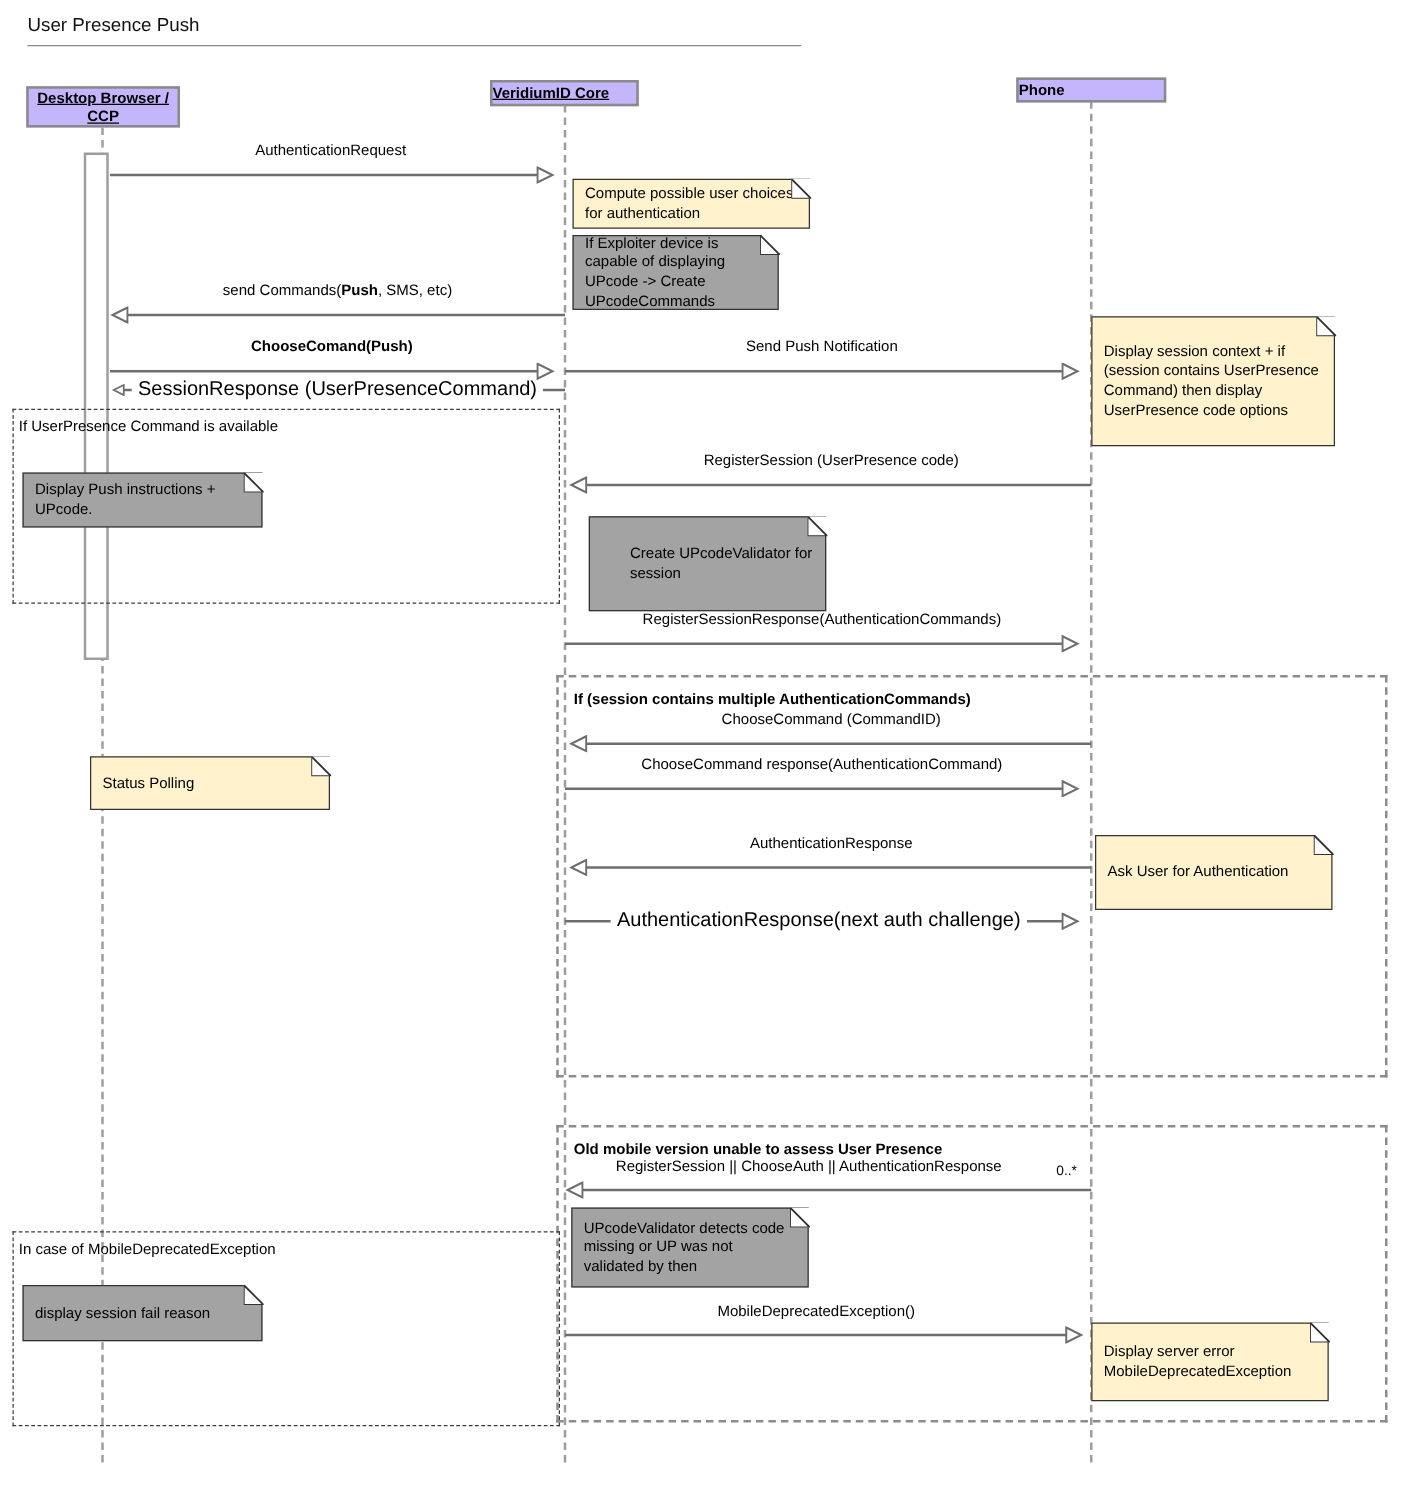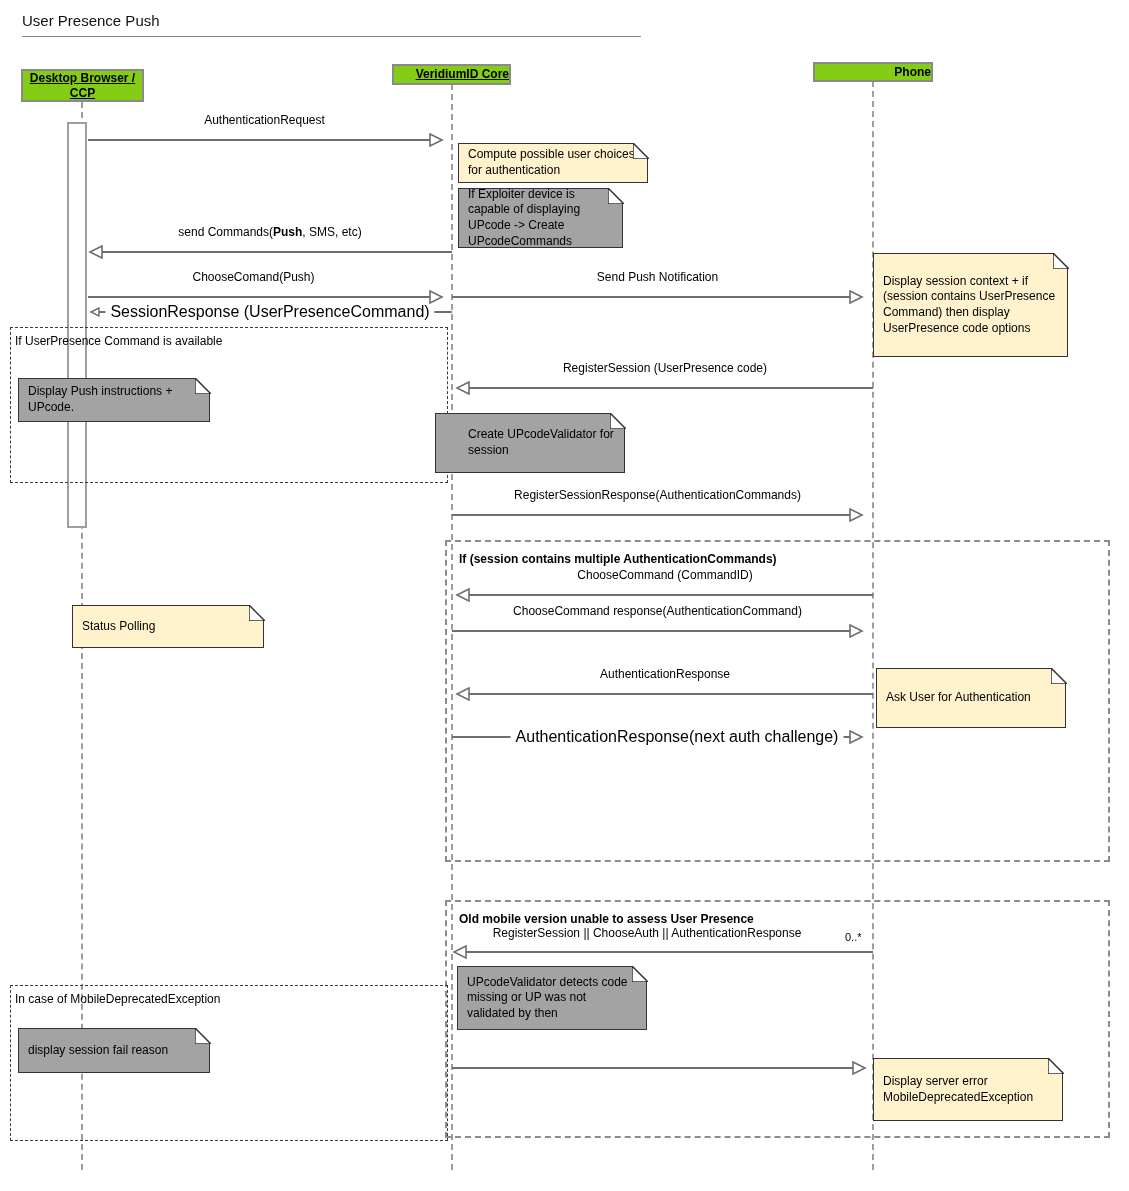--- a/index.html
+++ b/index.html
@@ -7,22 +7,22 @@
     position:relative;width:1129px;height:1191px;background:#fff;
     font-family:"Liberation Sans","DejaVu Sans",sans-serif;color:#000;
     overflow:hidden;
   }
   .title{position:absolute;left:22px;top:12px;font-size:15px;color:#111;}
   .title-rule{position:absolute;left:22px;top:36px;width:619px;border-top:1px solid #8a8a8a;}
 
   .lifeline{position:absolute;width:0;border-left:2px dashed #9e9e9e;}
 
   .actor{
-    position:absolute;background:#84cc16;border:2px solid #8a8a8a;
-    display:flex;align-items:center;justify-content:flex-end;text-align:center;
+    position:absolute;background:#c4b5fd;border:2px solid #8a8a8a;
+    display:flex;align-items:center;justify-content:flex-start;text-align:center;
     font-size:12px;font-weight:bold;box-sizing:border-box;line-height:1.25;
   }
   .actor.underl{text-decoration:underline;}
 
   .activation{position:absolute;background:#ffffff;border:2px solid #9e9e9e;box-sizing:border-box;}
 
   .frame{position:absolute;box-sizing:border-box;}
   .frame.thin{border:1px dashed #3c3c3c;}
   .frame.gray{border:2px dashed #8c8c8c;}
   .frame-label{position:absolute;left:4px;top:6px;font-size:12px;white-space:nowrap;}
@@ -90,21 +90,21 @@
   <svg class="ah" style="left:429px;top:133px;" width="15" height="14">
       <path d="M1,1 L13,7 L1,13 Z" fill="#fff" stroke="#6e6e6e" stroke-width="1.6"></path>
     </svg>
 
   <div class="msg-label" style="left:88px;top:225px;width:364px;"><span>send Commands(</span><b>Push</b><span>, SMS, etc)</span></div>
   <div class="msg-line" style="left:100px;top:251px;width:352px;"></div>
   <svg class="ah" style="left:88px;top:245px;" width="15" height="14">
       <path d="M14,1 L2,7 L14,13 Z" fill="#fff" stroke="#6e6e6e" stroke-width="1.6"></path>
     </svg>
 
-  <div class="msg-label" style="left:76px;top:270px;width:355px;">ChooseComand(Push)</div>
+  <div class="msg-label" style="left:88px;top:270px;width:355px;font-weight:bold;">ChooseComand(Push)</div>
   <div class="msg-line" style="left:88px;top:296px;width:343px;"></div>
   <svg class="ah" style="left:429px;top:290px;" width="15" height="14">
       <path d="M1,1 L13,7 L1,13 Z" fill="#fff" stroke="#6e6e6e" stroke-width="1.6"></path>
     </svg>
 
   <div class="msg-label" style="left:452px;top:270px;width:411px;">Send Push Notification</div>
   <div class="msg-line" style="left:452px;top:296px;width:399px;"></div>
   <svg class="ah" style="left:849px;top:290px;" width="15" height="14">
       <path d="M1,1 L13,7 L1,13 Z" fill="#fff" stroke="#6e6e6e" stroke-width="1.6"></path>
     </svg>
@@ -142,29 +142,30 @@
   <div class="msg-label" style="left:457px;top:667px;width:416px;">AuthenticationResponse</div>
   <div class="msg-line" style="left:467px;top:693px;width:406px;"></div>
   <svg class="ah" style="left:455px;top:687px;" width="15" height="14">
       <path d="M14,1 L2,7 L14,13 Z" fill="#fff" stroke="#6e6e6e" stroke-width="1.6"></path>
     </svg>
 
   <div class="msg-line" style="left:452px;top:736px;width:399px;"></div>
   <svg class="ah" style="left:849px;top:730px;" width="15" height="14">
       <path d="M1,1 L13,7 L1,13 Z" fill="#fff" stroke="#6e6e6e" stroke-width="1.6"></path>
     </svg>
-  <span class="inline-label" style="left:655px;top:737px;margin-left:22px;">AuthenticationResponse(next auth challenge)</span>
+  <span class="inline-label" style="left:655px;top:737px;">AuthenticationResponse(next auth challenge)</span>
 
   <div class="msg-label" style="left:452px;top:926px;width:390px;">RegisterSession || ChooseAuth || AuthenticationResponse</div>
   <span class="mult" style="left:845px;top:931px;">0..*</span>
   <div class="msg-line" style="left:464px;top:951px;width:409px;"></div>
   <svg class="ah" style="left:452px;top:945px;" width="15" height="14">
       <path d="M14,1 L2,7 L14,13 Z" fill="#fff" stroke="#6e6e6e" stroke-width="1.6"></path>
     </svg>
 
+  <div class="msg-label" style="left:452px;top:1042px;width:402px;">MobileDeprecatedException()</div>
   <div class="msg-line" style="left:452px;top:1067px;width:402px;"></div>
   <svg class="ah" style="left:852px;top:1061px;" width="15" height="14">
       <path d="M1,1 L13,7 L1,13 Z" fill="#fff" stroke="#6e6e6e" stroke-width="1.6"></path>
     </svg>
 
   <div class="note yellow" style="left:458px;top:143px;width:190px;height:40px;">
     <span>Compute possible user choices for authentication</span>
     <svg class="fold" width="16" height="16">
         <path d="M0,0 L16,16 L16,0 Z" fill="#fff"></path>
         <path d="M0,0 L16,16 L0,16 Z" fill="#fff" stroke="#333" stroke-width="1.5"></path>
@@ -184,21 +185,21 @@
         <path d="M0,0 L16,16 L0,16 Z" fill="#fff" stroke="#333" stroke-width="1.5"></path>
       </svg>
   </div>
   <div class="note blue" style="left:18px;top:378px;width:192px;height:44px;">
     <span>Display Push instructions + UPcode.</span>
     <svg class="fold" width="16" height="16">
         <path d="M0,0 L16,16 L16,0 Z" fill="#fff"></path>
         <path d="M0,0 L16,16 L0,16 Z" fill="#fff" stroke="#333" stroke-width="1.5"></path>
       </svg>
   </div>
-  <div class="note blue" style="left:435px;top:413px;width:190px;height:60px;padding-left:32px;">
+  <div class="note blue" style="left:471px;top:413px;width:190px;height:76px;padding-left:32px;">
     <span>Create UPcodeValidator for session</span>
     <svg class="fold" width="16" height="16">
         <path d="M0,0 L16,16 L16,0 Z" fill="#fff"></path>
         <path d="M0,0 L16,16 L0,16 Z" fill="#fff" stroke="#333" stroke-width="1.5"></path>
       </svg>
   </div>
   <div class="note yellow" style="left:72px;top:605px;width:192px;height:43px;">
     <span>Status Polling</span>
     <svg class="fold" width="16" height="16">
         <path d="M0,0 L16,16 L16,0 Z" fill="#fff"></path>

